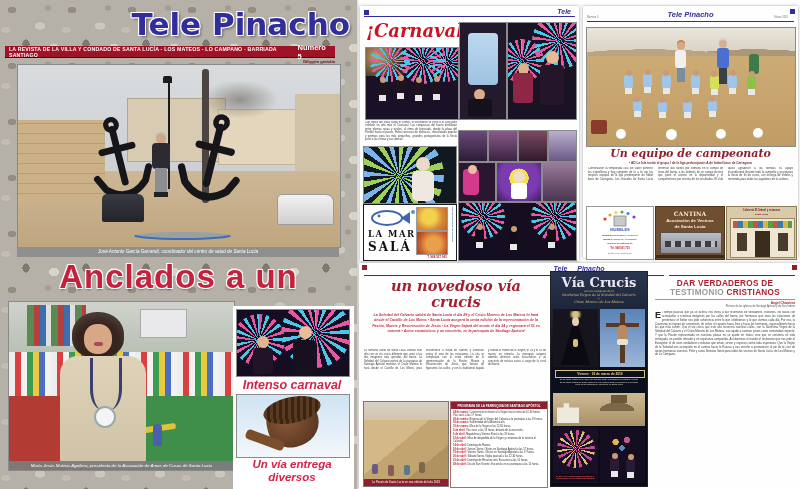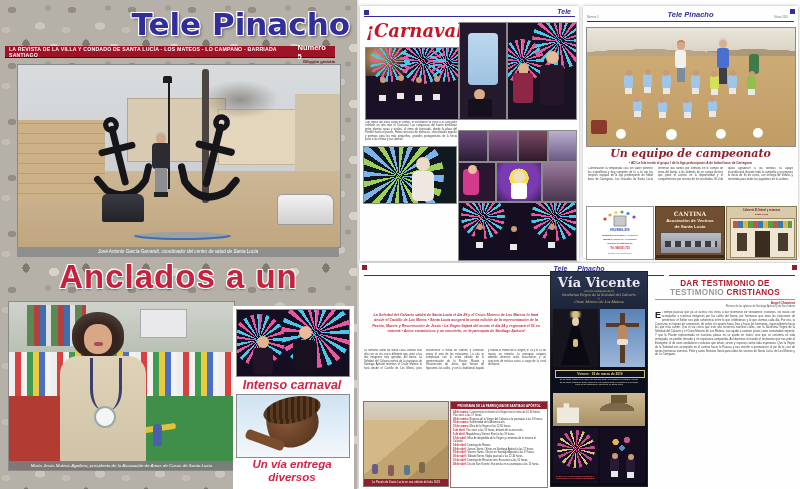--- a/index.html
+++ b/index.html
@@ -164,20 +164,34 @@
     </div>
 
     <div class="abs tinybody" style="left:5px;top:115px;width:92px;height:24px;font-size:2.8px;line-height:1.25;overflow:hidden;">Con ropas tan vivas como el confeti, el vecindario se echó a la calle para celebrar un año más el Carnaval. Las comparsas del barrio desfilaron entre plumas rosas y azules, al ritmo de batucada, desde la plaza del Pueblo hasta el paseo. Hubo concurso de disfraces, chocolatada popular y premios para los más pequeños, grandes protagonistas de la fiesta junto a las reinas y sus damas.</div>
 
     <div class="ph" style="left:3px;top:140px;width:92px;height:56px;background:#101820;">
       <div class="burst" style="left:-10px;top:-16px;width:90px;height:90px;background:repeating-conic-gradient(from 0deg,#9fd05a 0 9deg,rgba(0,0,0,0) 9deg 17deg,#7ab4e8 17deg 26deg,rgba(0,0,0,0) 26deg 36deg);"></div>
       <div class="abs" style="left:52px;top:10px;width:14px;height:14px;border-radius:50%;background:#ecd9c8;"></div>
       <div class="abs" style="left:48px;top:24px;width:22px;height:30px;background:#efe8e0;border-radius:5px;"></div>
     </div>
 
+    <div class="adbox" style="left:3px;top:198px;width:92px;height:55px;border:1.6px solid #1c1c1c;">
+      <svg class="abs" style="left:3px;top:2px;width:50px;height:22px;" viewBox="0 0 50 22">
+        <ellipse cx="20" cy="11" rx="15" ry="7" fill="none" stroke="#3f64b0" stroke-width="2"></ellipse>
+        <path d="M34 11 l9 -6 v12 z" fill="#3f64b0"></path>
+        <circle cx="12" cy="9" r="1.4" fill="#3f64b0"></circle>
+        <circle cx="46" cy="5" r="2" fill="#6a8cc8"></circle>
+      </svg>
+      <div class="abs" style="left:4px;top:24px;font-family:'DejaVu Serif',serif;font-weight:bold;font-size:8.5px;letter-spacing:1.5px;color:#111;">LA MAR</div>
+      <div class="abs" style="left:4px;top:35px;font-family:'DejaVu Serif',serif;font-weight:bold;font-size:12px;letter-spacing:2px;color:#111;">SALÁ</div>
+      <div class="abs" style="right:8px;top:2px;width:30px;height:22px;background:radial-gradient(circle at 40% 40%,#f2d24a 0 30%,#d88b3a 60%,#b9642a);border:1px solid #999;"></div>
+      <div class="abs" style="right:8px;top:26px;width:30px;height:22px;background:radial-gradient(circle at 55% 55%,#e8a04a 0 35%,#c85a2a 70%,#9c3a1e);border:1px solid #999;"></div>
+      <div class="abs" style="right:2px;top:2px;width:5px;height:44px;writing-mode:vertical-rl;font-size:2.2px;color:#3f64b0;font-weight:bold;">COCINA MARINERA DE SIEMPRE</div>
+      <div class="abs" style="right:9px;bottom:1px;font-size:3px;color:#c0202c;font-weight:bold;">T. 968 527 961</div>
+    </div>
 
     <div class="ph" style="left:98px;top:124px;width:28px;height:30px;background:linear-gradient(#6a4a7a,#2c1c36);"></div>
     <div class="ph" style="left:128px;top:124px;width:28px;height:30px;background:linear-gradient(#8a5a8a,#3a2440);"></div>
     <div class="ph" style="left:158px;top:124px;width:28px;height:30px;background:linear-gradient(#7a4a62,#301a2c);"></div>
     <div class="ph" style="left:188px;top:124px;width:27px;height:30px;background:linear-gradient(#bcaed0,#6a5a86);"></div>
     <div class="ph" style="left:98px;top:156px;width:36px;height:38px;background:#2a1630;">
       <div class="abs" style="left:4px;top:6px;width:16px;height:26px;background:#d43a8c;border-radius:4px;"></div>
       <div class="abs" style="left:9px;top:2px;width:9px;height:9px;border-radius:50%;background:#e8c0a0;"></div>
     </div>
     <div class="ph" style="left:136px;top:156px;width:44px;height:38px;background:radial-gradient(circle at 50% 40%,#f2e24a 0 30%,#7a3ab0 31% 60%,#3a2050);">
@@ -281,20 +295,21 @@
   </div>
 
   <div class="page" style="left:359px;top:263px;width:441px;height:226px;">
     <div class="chip" style="left:3px;top:2px;background:#8e1f2e;"></div>
     <div class="abs bluehdr" style="left:150px;top:2px;width:140px;text-align:center;font-size:7px;word-spacing:8px;">Tele Pinacho</div>
     <div class="thinline" style="left:5px;width:300px;top:12px;background:#312e9a;"></div>
     <div class="thinline" style="left:310px;right:5px;top:12px;background:#312e9a;"></div>
     <div class="chip" style="right:3px;top:2px;background:#8e1f2e;"></div>
 
     <div class="abs serifhead" style="left:6px;top:15px;width:182px;text-align:center;font-size:14.5px;line-height:1.08;color:#a31f30;">
+      <div>un novedoso vía crucis</div>
     </div>
     <div class="abs" style="left:12px;top:50px;width:170px;font-size:3.6px;line-height:1.5;text-align:center;color:#c03048;font-weight:bold;font-style:italic;">La Soledad del Calvario saldrá de Santa Lucía el día 29 y el Cristo Moreno de Los Mateos lo hará desde el Castillo de Los Moros • Santa Lucía acogerá la sexta edición de la representación de la Pasión, Muerte y Resurrección de Jesús • La Virgen bajará del monte el día 24 y regresará el 31 en romería • Actos eucarísticos y un concierto, en la parroquia de Santiago Apóstol</div>
     <div class="abs tinybody" style="left:5px;top:86px;width:182px;height:50px;font-size:2.7px;line-height:1.3;column-count:3;column-gap:4px;overflow:hidden;">La Semana Santa de Santa Lucía contará este año con un vía crucis diferente que unirá a las dos imágenes más queridas del barrio. La Soledad del Calvario partirá de la parroquia de Santiago Apóstol mientras el Cristo Moreno lo hará desde el Castillo de Los Moros, para encontrarse a mitad de camino y continuar juntos el rezo de las estaciones. La cita se completará con la sexta edición de la representación de la Pasión, Muerte y Resurrección de Jesús, que llenará de figurantes las calles, y con la tradicional bajada y subida al monte de la Virgen, el 24 y el 31 de marzo, en romería. La parroquia acogerá además diversos actos eucarísticos y un concierto de música sacra a cargo de la coral del barrio.</div>
 
     <div class="ph" style="left:4px;top:138px;width:84px;height:84px;border-color:#777;">
       <div class="abs" style="left:0;top:0;right:0;height:30%;background:linear-gradient(#d9d2c4,#cdbfa4);"></div>
       <div class="abs" style="left:0;top:22%;right:0;bottom:0;background:linear-gradient(140deg,#d4b988 0 40%,#c2a470 40% 70%,#b09260 70%);"></div>
       <div class="abs" style="left:10%;bottom:14%;width:6px;height:10px;background:#6a5a8a;border-radius:2px;"></div>
       <div class="abs" style="left:28%;bottom:12%;width:6px;height:11px;background:#8a5a5a;border-radius:2px;"></div>
       <div class="abs" style="left:48%;bottom:13%;width:6px;height:10px;background:#5a7a8a;border-radius:2px;"></div>
@@ -315,21 +330,21 @@
         <div class="pgitem"><b>14 de abril:</b> <span>Domingo de Ramos.</span></div>
         <div class="pgitem"><b>18 de abril:</b> <span>Jueves Santo. Oficios en Santiago Apóstol a las 17 horas.</span></div>
         <div class="pgitem"><b>19 de abril:</b> <span>Viernes Santo. Oficios en Santiago Apóstol a las 17 horas.</span></div>
         <div class="pgitem"><b>20 de abril:</b> <span>Sábado Santo. Vigilia pascual a las 22.30 horas.</span></div>
         <div class="pgitem"><b>21 de abril:</b> <span>Domingo de Resurrección. Eucaristía a las 10 horas.</span></div>
         <div class="pgitem"><b>28 de abril:</b> <span>Día de San Vicente. Eucaristía en su parroquia a las 10 horas.</span></div>
       </div>
     </div>
 
     <div class="abs" style="left:191px;top:8px;width:96px;height:214px;border:1px solid #222;overflow:hidden;background:linear-gradient(#2a3550,#0c101e 40%,#090c16);">
-      <div style="text-align:center;font-family:'DejaVu Serif',serif;font-weight:bold;font-size:13px;color:#ece8f4;margin-top:3px;">Vía Vicente</div>
+      <div style="text-align:center;font-family:'DejaVu Serif',serif;font-weight:bold;font-size:13px;color:#ece8f4;margin-top:3px;">Vía Crucis</div>
       <div class="goldscript" style="font-size:2.6px;">con las imágenes de la</div>
       <div class="goldscript" style="font-size:3.3px;">Santísima Virgen de la Soledad del Calvario</div>
       <div class="goldscript" style="font-size:2.6px;">y</div>
       <div class="goldscript" style="font-size:3.3px;">Cristo Moreno de Los Mateos</div>
       <div class="abs" style="left:2px;top:37px;width:45px;height:58px;background:#16141c;overflow:hidden;">
         <div class="abs" style="left:8px;top:6px;width:29px;height:50px;background:#0a0a10;clip-path:polygon(50% 0,100% 100%,0 100%);"></div>
         <div class="abs" style="left:19px;top:8px;width:7px;height:9px;border-radius:50%;background:#e8cdb2;"></div>
         <div class="abs" style="left:14px;top:2px;width:17px;height:7px;background:radial-gradient(circle,#d8c27a 30%,transparent 70%);"></div>
         <div class="abs" style="left:20px;top:30px;width:5px;height:8px;background:#d8c27a;border-radius:2px;"></div>
       </div>
@@ -355,21 +370,21 @@
         <div class="abs" style="left:2px;bottom:2px;width:40px;color:#ff5a5a;font-size:2.2px;line-height:1.25;font-weight:bold;background:rgba(10,6,16,.55);padding:1px;">El día 24 la Virgen bajará del monte y regresará el 31 en romería al Calvario</div>
       </div>
       <div class="abs" style="left:49px;top:156px;width:45px;height:55px;background:#150d20;overflow:hidden;">
         <div class="abs" style="left:6px;top:6px;width:32px;height:20px;background:radial-gradient(circle at 30% 40%,#e8b45a 0 12%,transparent 13%),radial-gradient(circle at 65% 30%,#c05a8a 0 12%,transparent 13%),radial-gradient(circle at 50% 70%,#5a8ac0 0 12%,transparent 13%);"></div>
         <div class="kid" style="left:10px;top:30px;--c:#2a1a34;"></div>
         <div class="kid" style="left:26px;top:31px;--c:#2a1a34;"></div>
       </div>
     </div>
 
     <div class="abs" style="left:296px;top:16px;width:140px;">
-      <div style="text-align:center;font-size:8.2px;font-weight:bold;color:#b01e2e;letter-spacing:.3px;">DAR TESTIMONIO DE</div>
+      <div style="text-align:center;font-size:8.2px;font-weight:bold;color:#b01e2e;letter-spacing:.3px;">DAR VERDADEROS DE</div>
       <div style="text-align:center;font-size:8.2px;font-weight:bold;letter-spacing:.3px;">
         <span style="color:#9a9a9a;">TESTIMONIO</span>
         <span style="color:#b01e2e;">CRISTIANOS</span>
       </div>
       <div style="text-align:right;font-size:3.2px;font-weight:bold;color:#b01e2e;margin-top:2px;border-top:0.5px solid #999;padding-top:1px;">Ángel Chivatera</div>
       <div style="text-align:right;font-size:2.6px;color:#555;">Párroco de las iglesias de Santiago Apóstol y de San Isidoro</div>
       <div class="tinybody dropcap" style="margin-top:3px;font-size:2.8px;line-height:1.38;height:168px;overflow:hidden;">El tiempo pascual que ya se acerca nos invita a dar testimonio de verdaderos cristianos. No basta con acompañar a nuestras imágenes por las calles del barrio, por hermosas que sean las estaciones de penitencia: el Señor nos pide coherencia entre lo que celebramos y lo que vivimos cada día. Por eso, la Cuaresma es tiempo de conversión, de volver el corazón hacia Dios y hacia los hermanos, especialmente hacia los que más sufren. Que el vía crucis que este año recorrerá nuestras calles, con la Santísima Virgen de la Soledad del Calvario y el Cristo Moreno de Los Mateos, nos ayude a caminar juntos como comunidad creyente. Y que la Pasión representada en nuestras plazas no se quede en teatro, sino que se convierta en vida entregada, en perdón ofrecido y en esperanza compartida. Así daremos al mundo el testimonio que nos pide el Evangelio: el de unos verdaderos cristianos que aman, sirven y esperan contra toda esperanza. Que la Virgen de la Soledad nos acompañe en el camino hacia la Pascua y nos enseñe a permanecer al pie de la cruz de tantos hermanos nuestros. Feliz y santa Semana Santa para todos los vecinos de Santa Lucía, de Los Mateos y de Lo Campano.</div>
     </div>
   </div>
 

